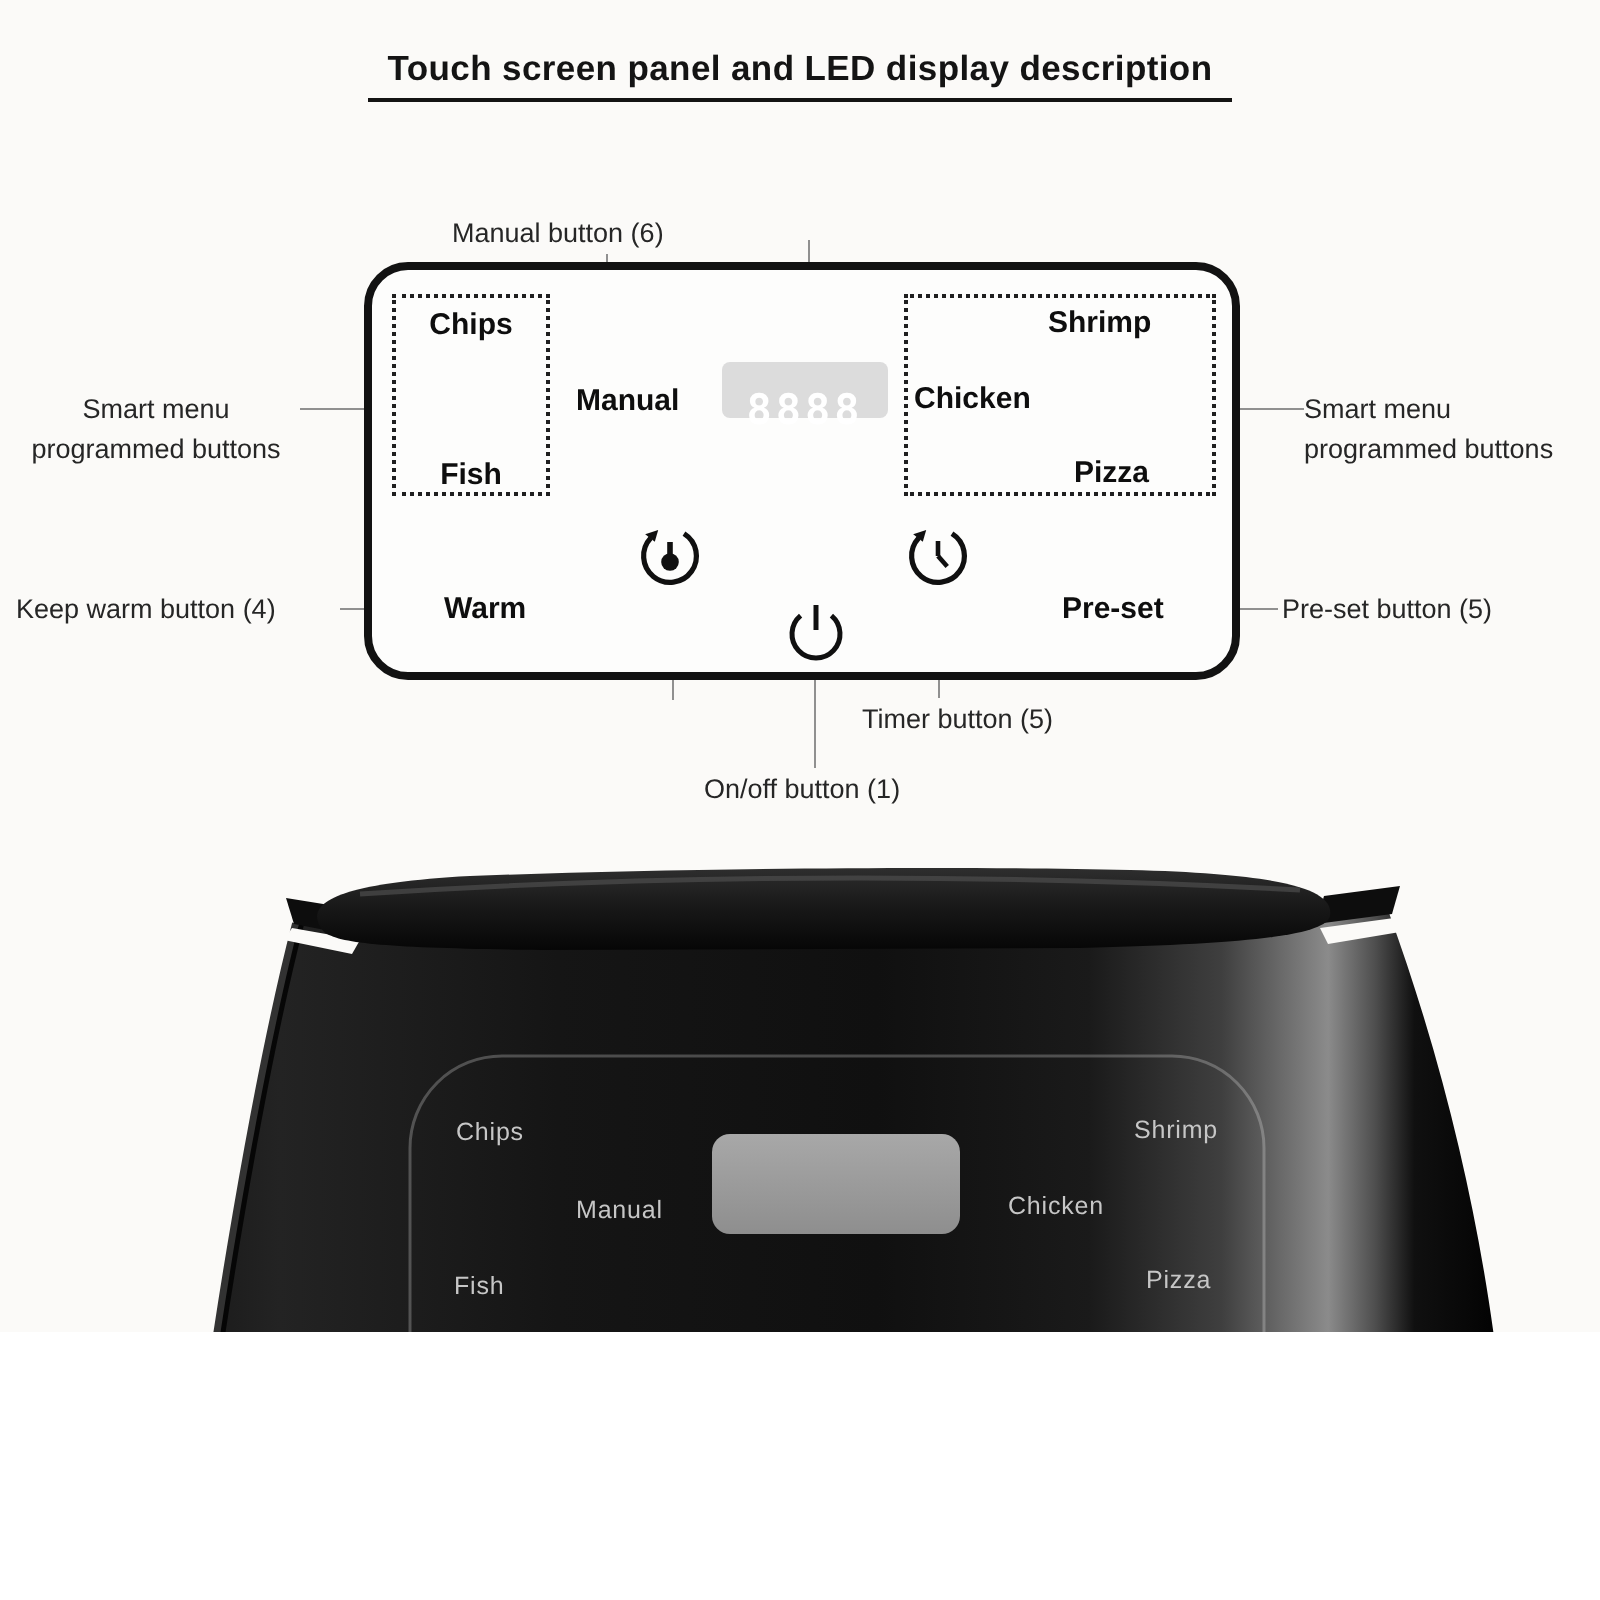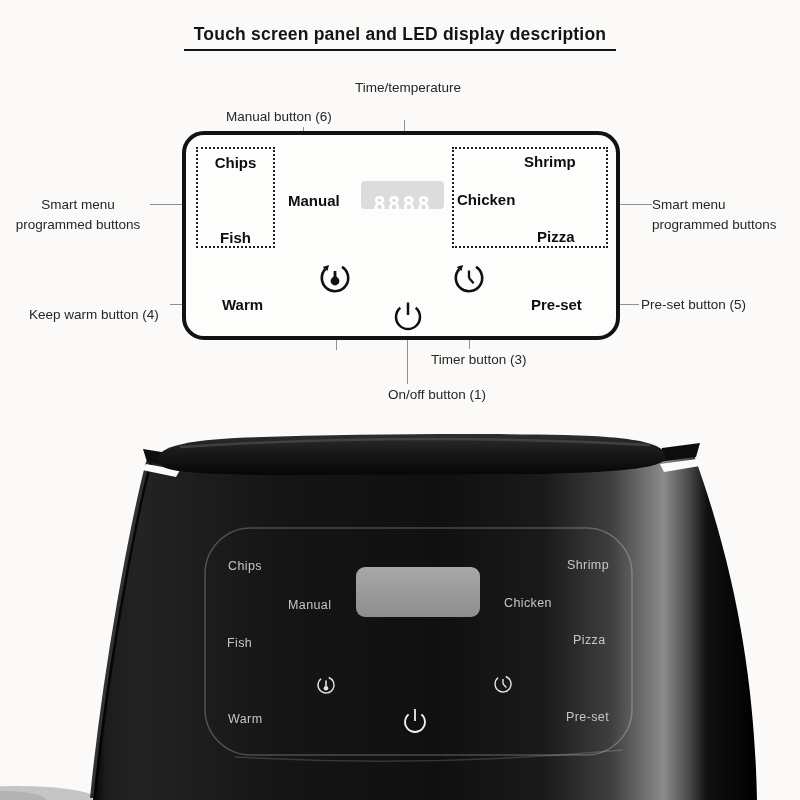--- a/index.html
+++ b/index.html
@@ -1,17 +1,17 @@
 <!DOCTYPE html>
 <html><head>
 <meta charset="utf-8">
 <style>
   html,body{margin:0;padding:0;}
   #stage{
-    position:relative;width:800px;height:800px;background:#fbfaf8;overflow:hidden;
+    position:relative;width:800px;height:666px;background:#fbfaf8;overflow:hidden;
     font-family:"Liberation Sans",sans-serif;color:#1b1b1b;
   }
   .abs{position:absolute;}
   
   #title-wrap{left:0;right:0;top:24px;text-align:center;}
   #title-wrap span{
     display:inline-block;font-size:17.5px;font-weight:700;letter-spacing:.2px;
     border-bottom:2.5px solid #141414;padding:0 10px 4px 10px;color:#141414;
   }
   
@@ -41,51 +41,50 @@
 </head>
 <body>
 
 <div id="stage">
 
   <div class="abs" id="title-wrap">
     <span>Touch screen panel and LED display description</span>
   </div>
 
   <div class="abs callout" style="left:308px;top:78px;width:200px;text-align:center;">
-    <div>Time/temperature</div>
   </div>
   <div class="abs line-v" style="left:404px;top:120px;height:58px;"></div>
 
   <div class="abs callout" style="left:226px;top:107px;text-align:right;">Manual button (6)</div>
   <div class="abs line-v" style="left:303px;top:127px;height:57px;"></div>
 
   <div class="abs callout" style="left:8px;top:195px;width:140px;text-align:center;">
     <div>Smart menu</div>
     <div>programmed buttons</div>
   </div>
   <div class="abs line-h" style="left:150px;top:204px;width:50px;"></div>
 
   <div class="abs callout" style="left:652px;top:195px;">
     <div>Smart menu</div>
     <div>programmed buttons</div>
   </div>
   <div class="abs line-h" style="left:608px;top:204px;width:44px;"></div>
 
-  <div class="abs callout" style="left:29px;top:295px;margin-top:10px;">Keep warm button (4)</div>
+  <div class="abs callout" style="left:8px;top:295px;">Keep warm button (4)</div>
   <div class="abs line-h" style="left:170px;top:304px;width:52px;"></div>
 
   <div class="abs callout" style="left:641px;top:295px;">Pre-set button (5)</div>
   <div class="abs line-h" style="left:586px;top:304px;width:53px;"></div>
 
   <div class="abs line-v" style="left:336px;top:295px;height:55px;"></div>
 
-  <div class="abs callout" style="left:431px;top:350px;">Timer button (3)</div>
+  <div class="abs callout" style="left:431px;top:350px;">Timer button (5)</div>
   <div class="abs line-v" style="left:469px;top:295px;height:54px;"></div>
 
-  <div class="abs callout" style="left:352px;top:385px;margin-left:36px;">On/off button (1)</div>
+  <div class="abs callout" style="left:352px;top:385px;">On/off button (1)</div>
   <div class="abs line-v" style="left:407px;top:331px;height:53px;"></div>
 
   <div class="abs" id="panel"></div>
 
   <div class="abs dash-box" style="left:196px;top:147px;width:79px;height:101px;"></div>
   <div class="abs dash-box" style="left:452px;top:147px;width:156px;height:101px;"></div>
 
   <div class="abs pbold boxed-label" style="left:196px;top:154px;">Chips</div>
   <div class="abs pbold boxed-label" style="left:196px;top:229px;">Fish</div>
   <div class="abs pbold" style="left:288px;top:192px;">Manual</div>

